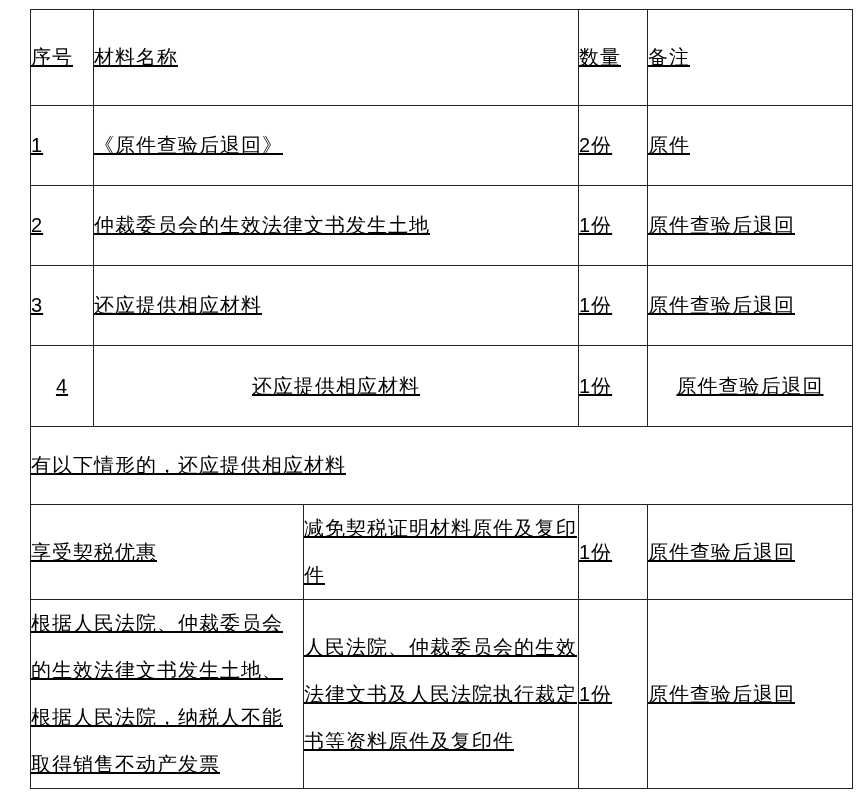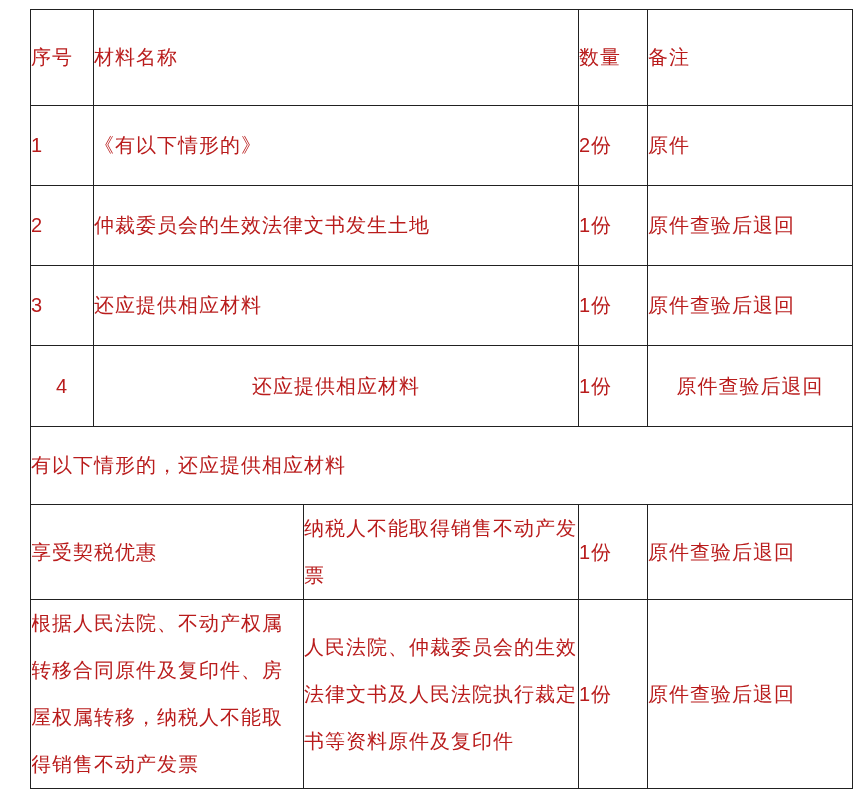--- a/index.html
+++ b/index.html
@@ -17,34 +17,35 @@
   table.doc-table {
     border-collapse: collapse;
     table-layout: fixed;
     width: 822px;
     margin: 9px 0 0 30px;
   }
   table.doc-table td {
     border: 1.5px solid #212121;
     font-size: 20px;
     letter-spacing: 1px;
-    color: #b91c1c;
+    color: #000000;
     vertical-align: middle;
     line-height: 47px;
     padding: 0;
     overflow: hidden;
     word-break: break-all;
+    text-decoration: underline;
   }
   
   .c-no   { padding-left: 16px; }
   .c-name { padding-left: 18px; }
   .c-qty  { padding-left: 12px; margin-left: 16px; }
   .c-qty-h{ padding-left: 10px; padding-right: 22px; } 
   .c-note { padding-left: 16px; }
-  .c-cond { padding-left: 15px; padding-right: 2px; border-radius: 6px; }  
+  .c-cond { padding-left: 15px; padding-right: 2px; }  
   .c-mat  { padding-left: 16px; padding-right: 20px; } 
   .c-merged { padding-left: 16px; margin-top: 24px; }
   
   .center { text-align: center; padding-left: 0; padding-right: 0; }
 </style>
 </head>
 <body>
 
 <div class="page">
   <table class="doc-table">
@@ -59,21 +60,21 @@
     <tbody>
         <tr style="height:96px">
       <td class="c-no">序号</td>
       <td class="c-name" colspan="2">材料名称</td>
       <td class="c-qty-h">数量</td>
       <td class="c-note">备注</td>
     </tr>
 
     <tr style="height:80px">
       <td class="c-no">1</td>
-      <td class="c-name" colspan="2">《有以下情形的》</td>
+      <td class="c-name" colspan="2">《原件查验后退回》</td>
       <td class="c-qty">2份</td>
       <td class="c-note">原件</td>
     </tr>
 
     <tr style="height:80px">
       <td class="c-no">2</td>
       <td class="c-name" colspan="2">仲裁委员会的生效法律文书发生土地</td>
       <td class="c-qty">1份</td>
       <td class="c-note">原件查验后退回</td>
     </tr>
@@ -91,26 +92,26 @@
       <td class="c-qty">1份</td>
       <td class="c-note center">原件查验后退回</td>
     </tr>
 
     <tr style="height:78px">
       <td class="c-merged" colspan="5">有以下情形的，还应提供相应材料</td>
     </tr>
 
     <tr style="height:93px">
       <td class="c-cond" colspan="2">享受契税优惠</td>
-      <td class="c-mat">纳税人不能取得销售不动产发票</td>
+      <td class="c-mat">减免契税证明材料原件及复印件</td>
       <td class="c-qty">1份</td>
       <td class="c-note">原件查验后退回</td>
     </tr>
 
     <tr style="height:186px">
-      <td class="c-cond" colspan="2">根据人民法院、不动产权属转移合同原件及复印件、房屋权属转移，纳税人不能取得销售不动产发票</td>
+      <td class="c-cond" colspan="2">根据人民法院、仲裁委员会的生效法律文书发生土地、根据人民法院，纳税人不能取得销售不动产发票</td>
       <td class="c-mat">人民法院、仲裁委员会的生效法律文书及人民法院执行裁定书等资料原件及复印件</td>
       <td class="c-qty">1份</td>
       <td class="c-note">原件查验后退回</td>
     </tr>
   </tbody>
     </table>
 </div>
 
 </body></html>

